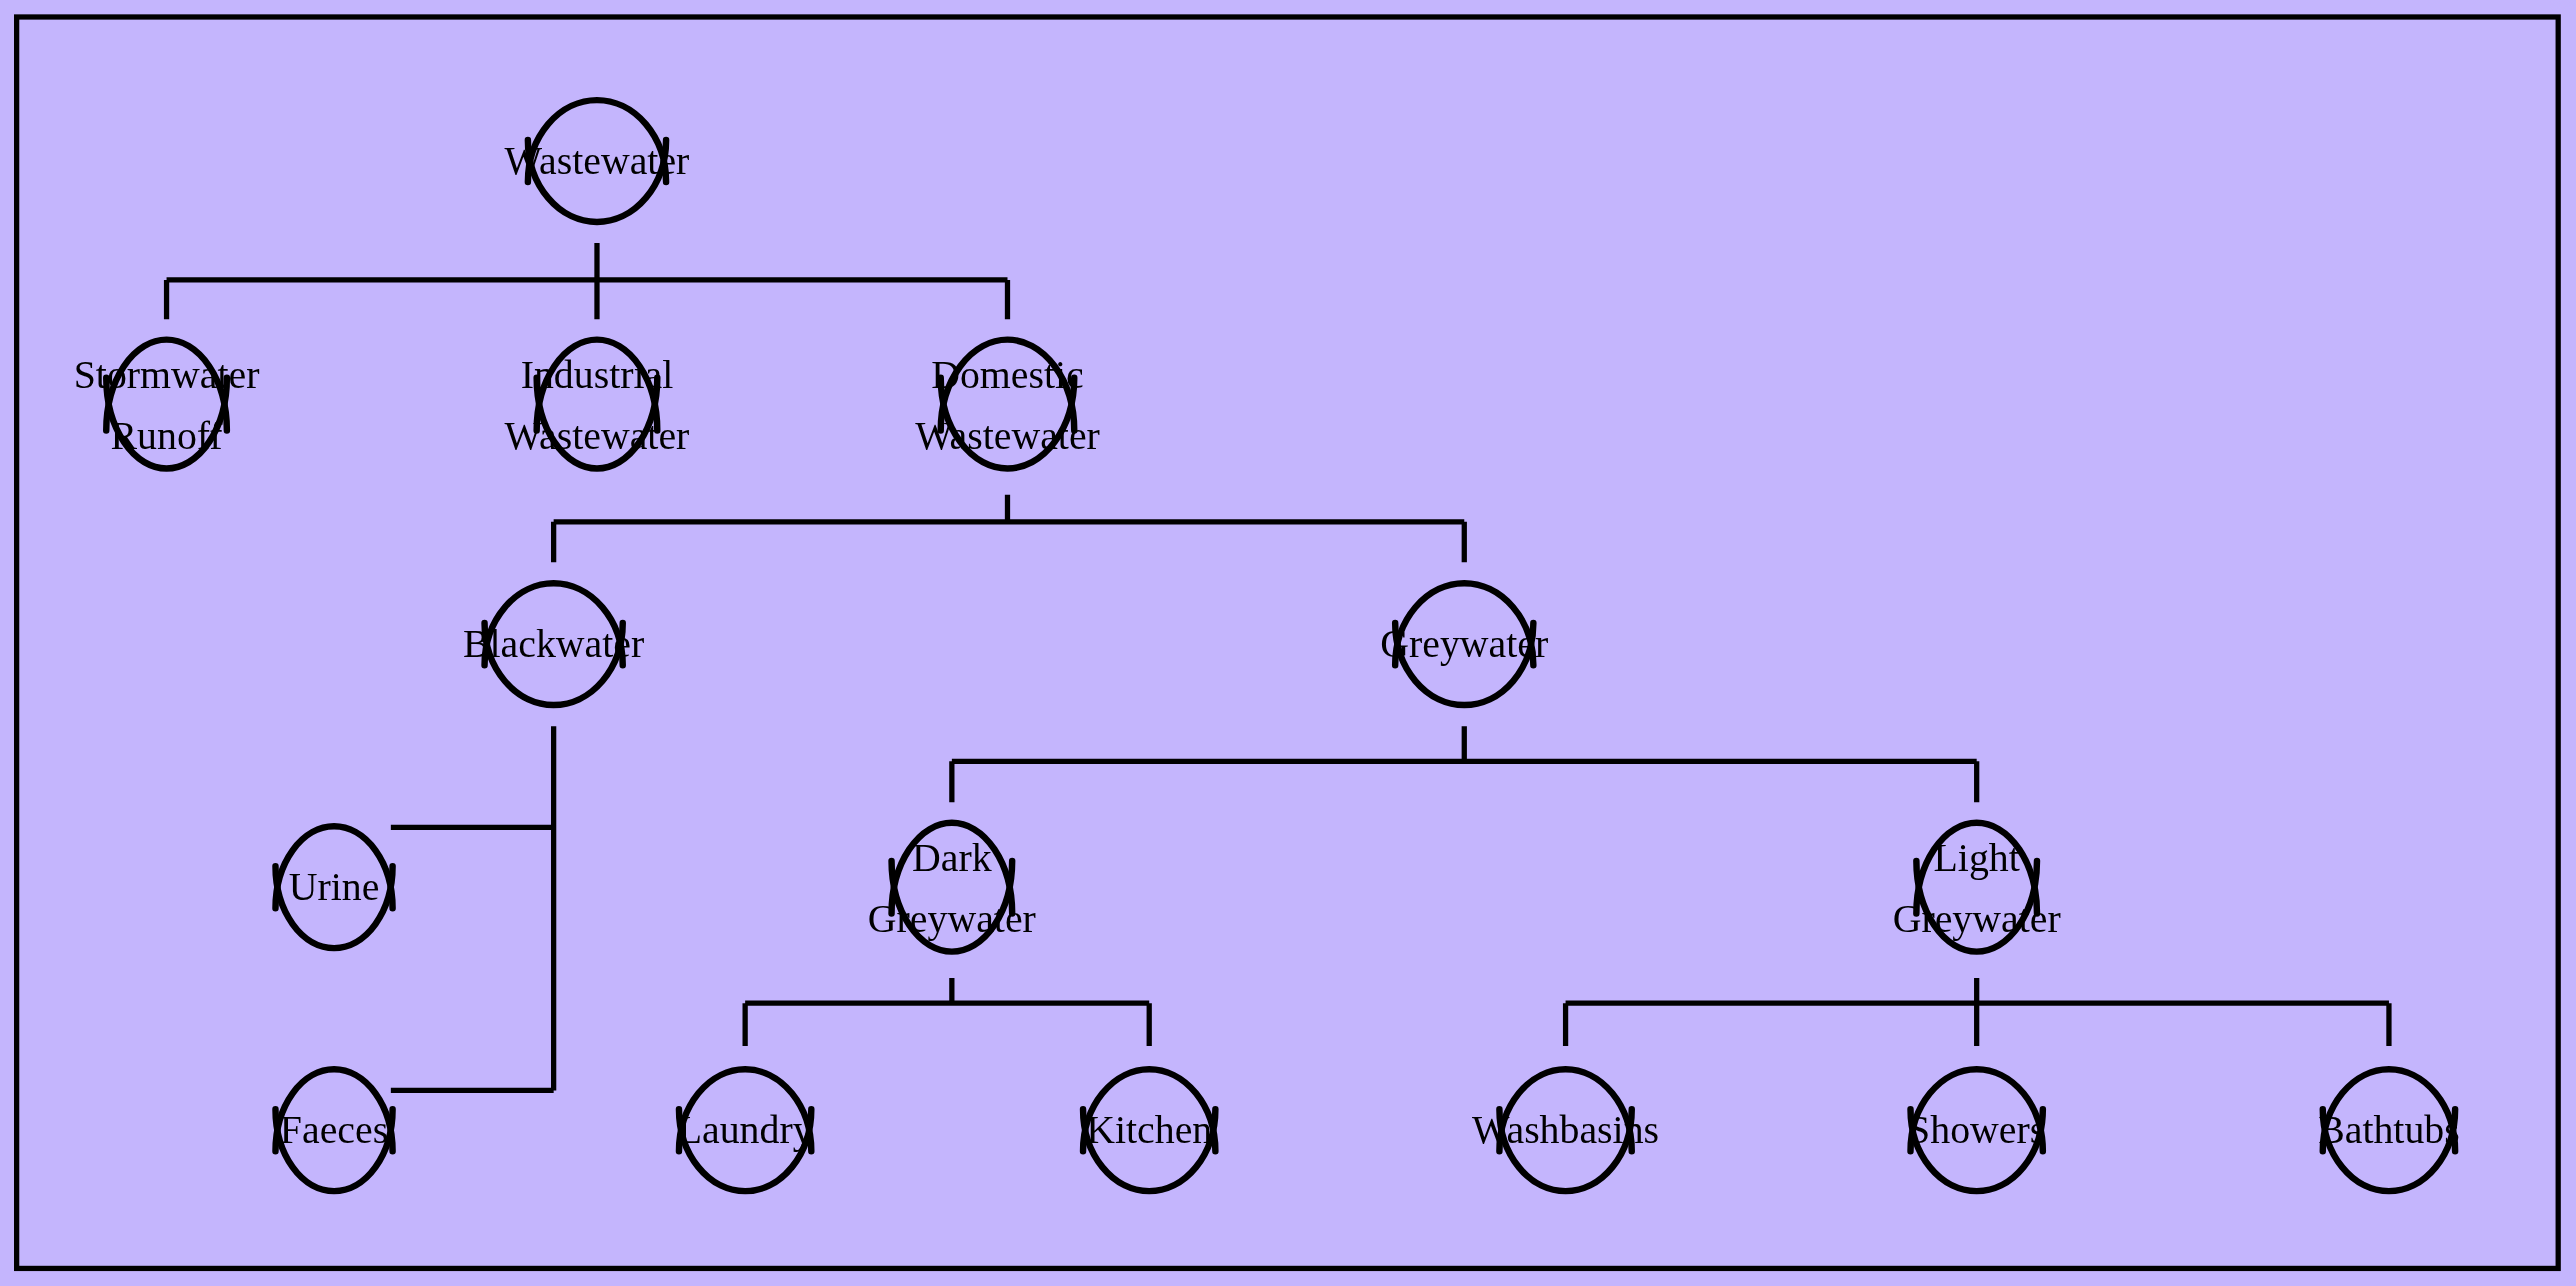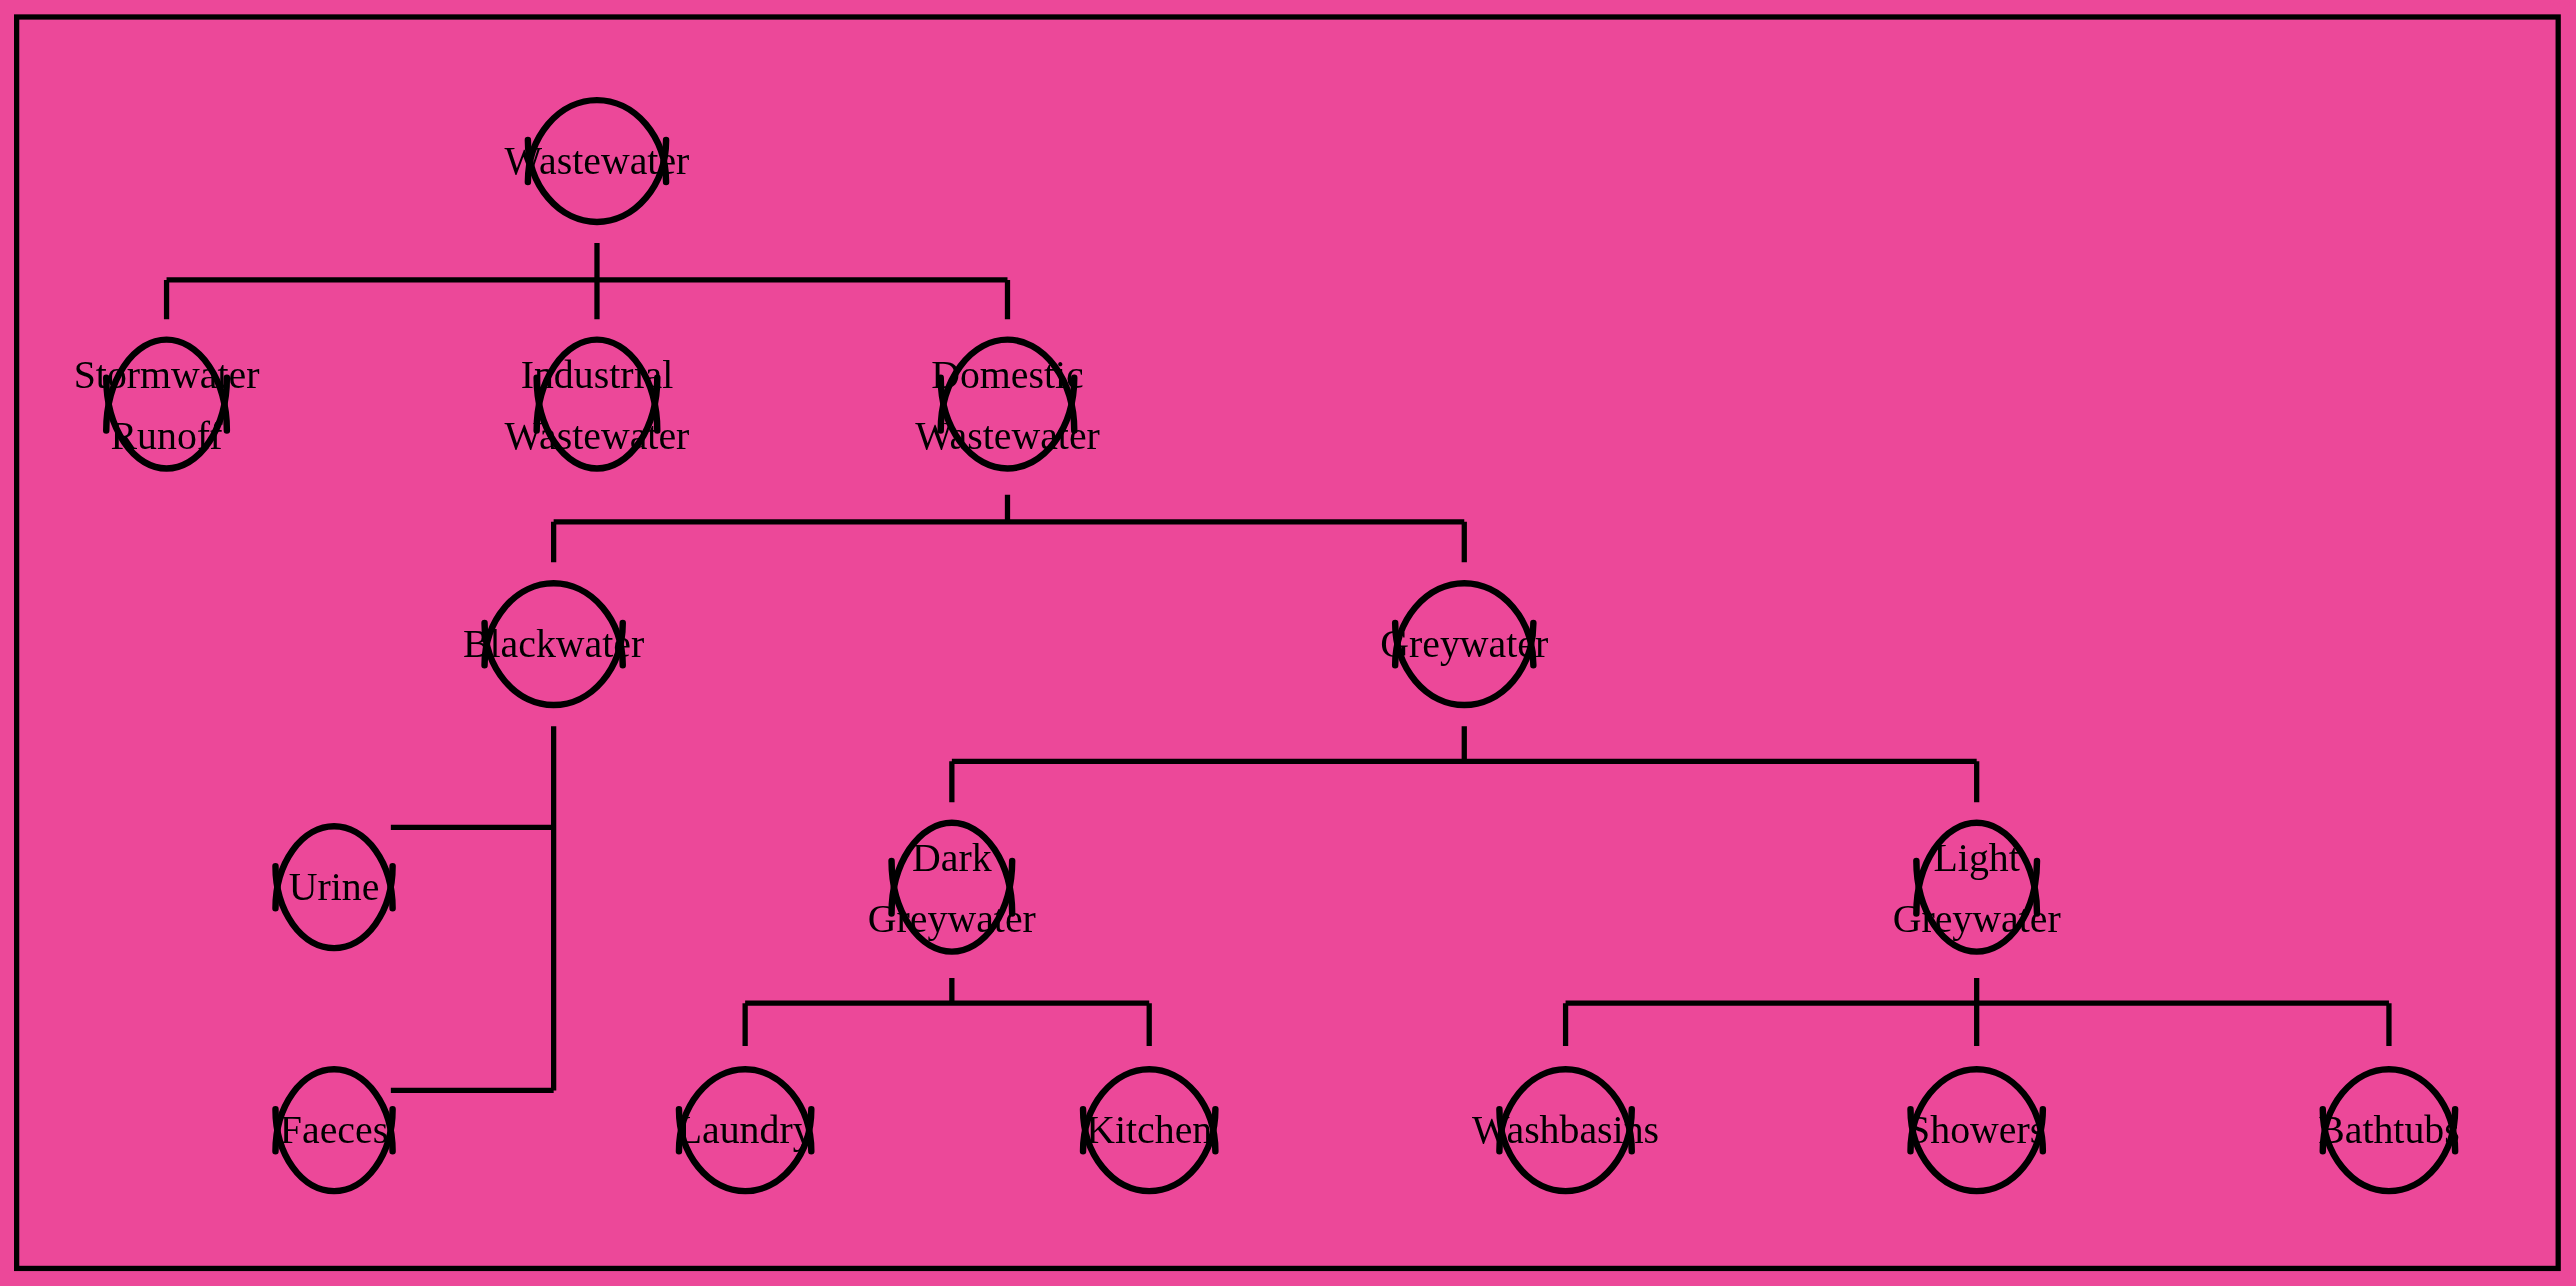--- a/index.html
+++ b/index.html
@@ -10,21 +10,21 @@
   body {
     width: 2576px;
     height: 1286px;
     font-family: "Liberation Serif", "DejaVu Serif", serif;
     overflow: hidden;
   }
   #diagram-root {
     position: relative;
     width: 2576px;
     height: 1286px;
-    background: #ec4899;
+    background: #c4b5fd;
   }
   svg#tree-svg {
     position: absolute;
     left: 0;
     top: 0;
     width: 2576px;
     height: 1286px;
     display: block;
   }
   .node-label {

